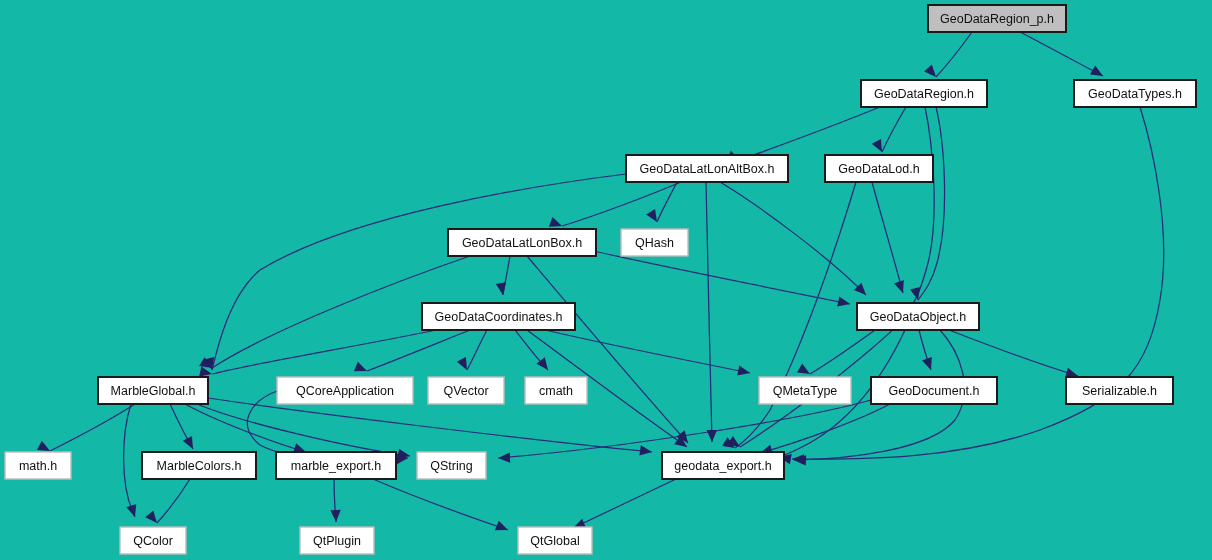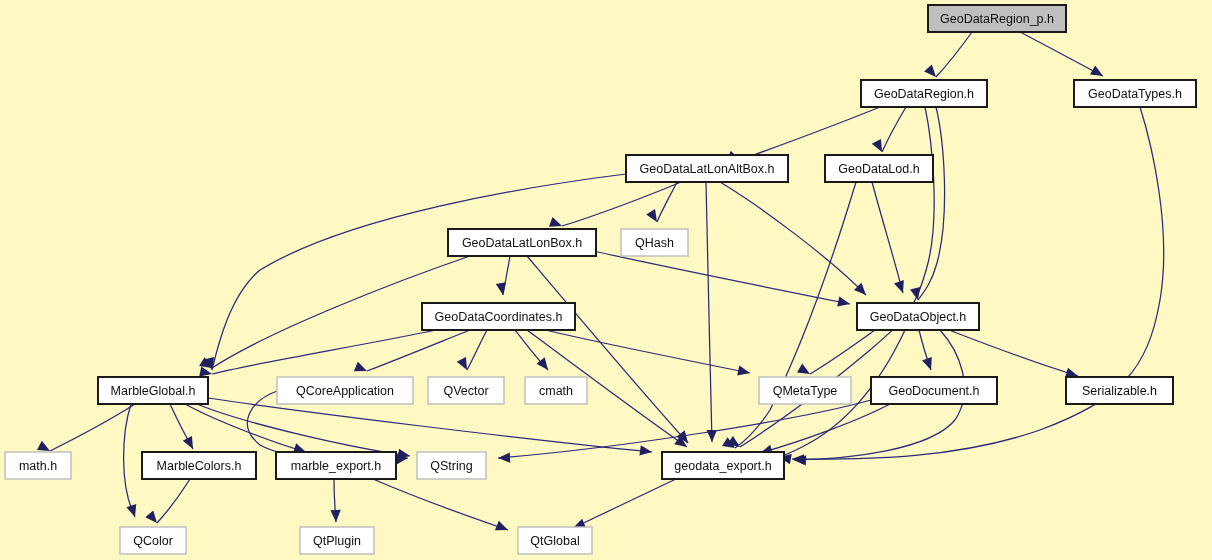--- a/index.html
+++ b/index.html
@@ -4,21 +4,21 @@
 <style>
   html, body {
     margin: 0;
     padding: 0;
     background: #ffffff;
   }
   #graph-root {
     position: relative;
     width: 1212px;
     height: 560px;
-    background: #fef9c3;
+    background: #14b8a6;
     font-family: "Liberation Sans", sans-serif;
   }
   svg#dep-graph {
     display: block;
     width: 1212px;
     height: 560px;
   }
   .node-box {
     stroke-width: 1.6;
   }

